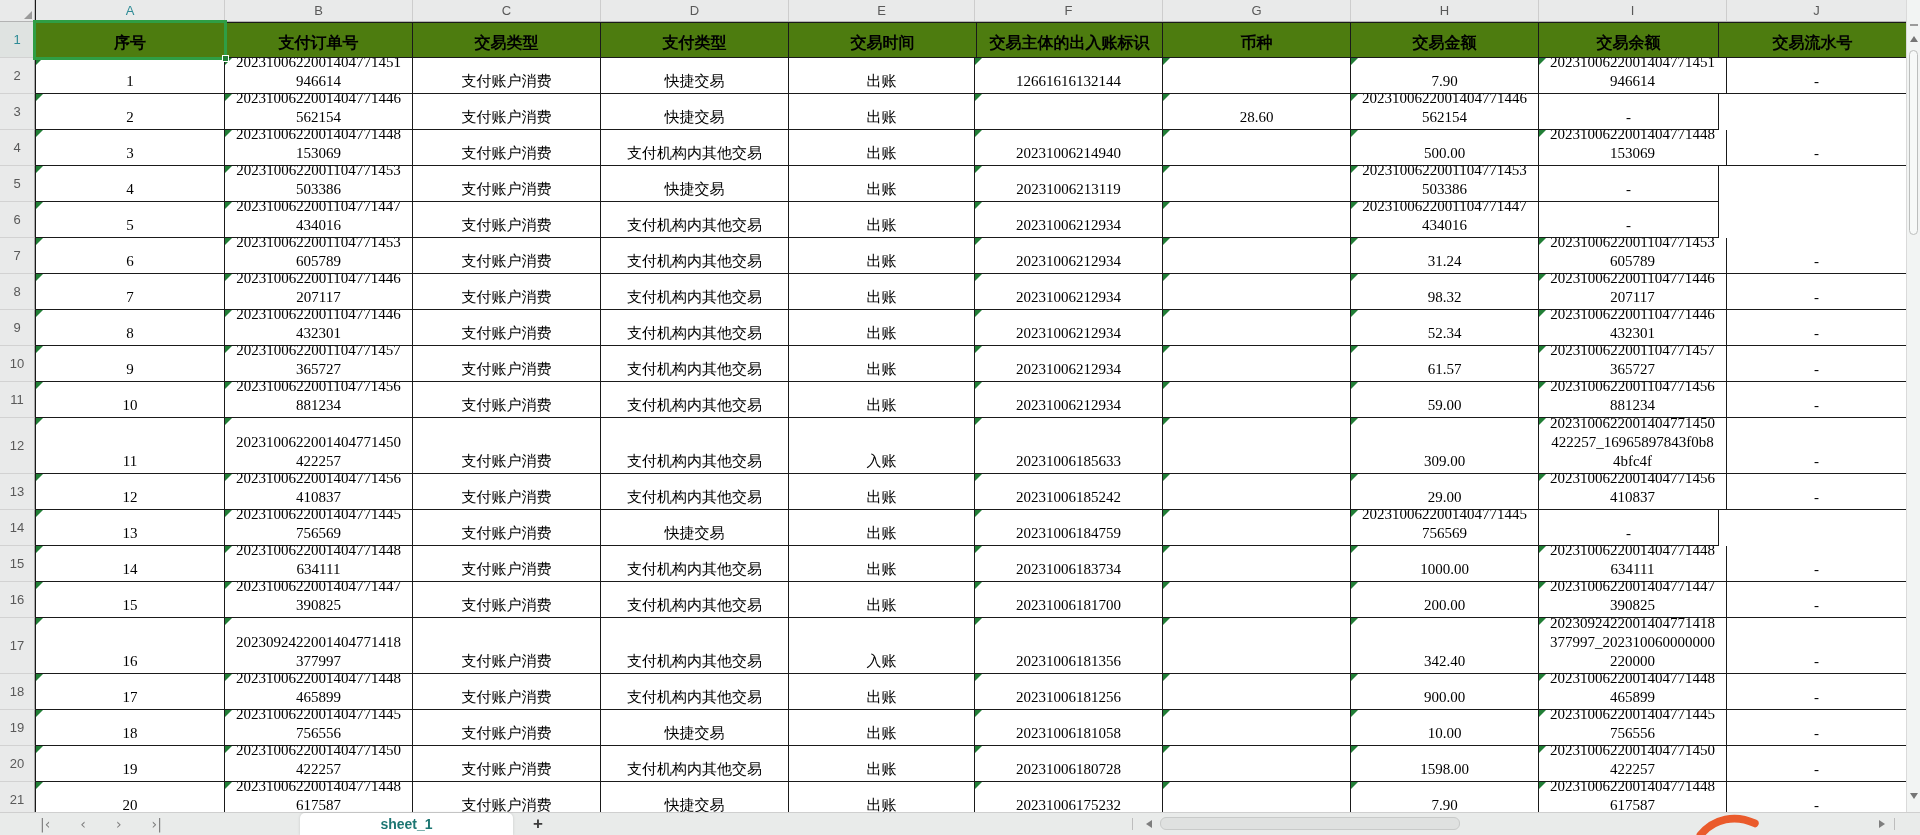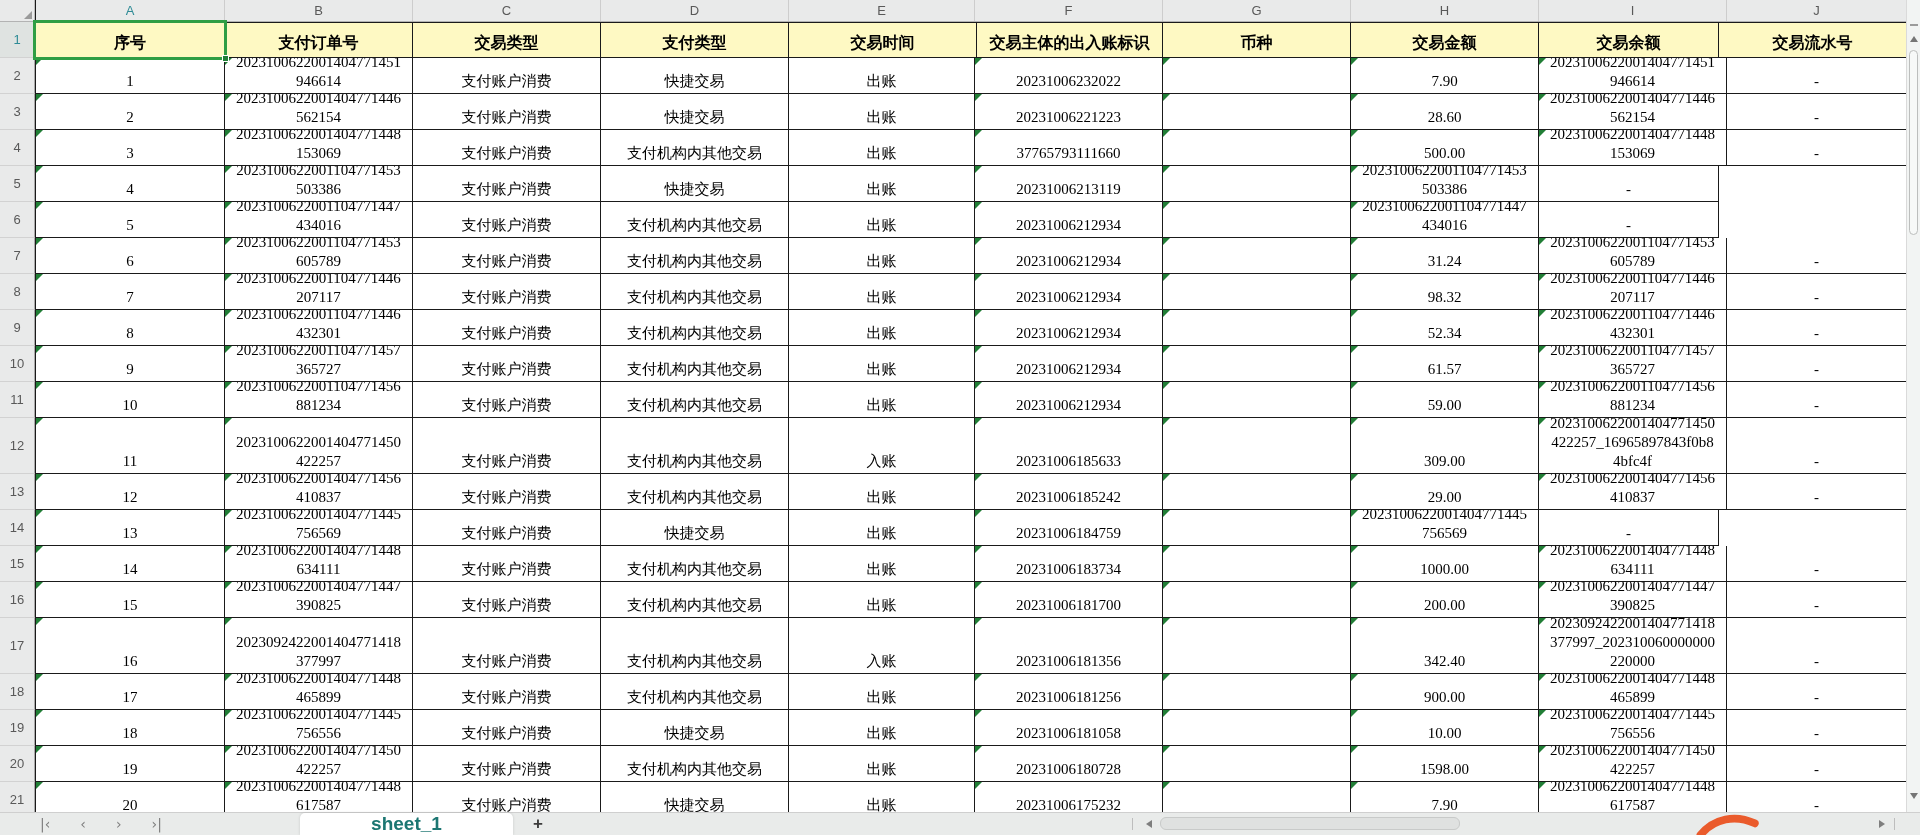--- a/index.html
+++ b/index.html
@@ -23,21 +23,21 @@
   .row.tall{height:56px}
   .gutter{width:35px;flex:none;display:flex;align-items:center;justify-content:center;
           font-size:13px;color:#595959;background:#e9eaea;
           border-right:1px solid #a9a9a9;border-bottom:1px solid #d2d2d2}
   .row.header .gutter{color:#2e8b96;background:#dfe3e1}
   .cell{flex:none;position:relative;display:flex;flex-direction:column;justify-content:flex-end;
         align-items:center;text-align:center;overflow:hidden;background:#fff;
         border-right:1px solid #1a1a1a;border-bottom:1px solid #1a1a1a;
         font-family:"Liberation Serif","DejaVu Serif",serif;font-size:15px;line-height:19px;
         color:#000;padding:0 2px 2px}
-  .row.header .cell{background:#fef9c3;font-family:"Liberation Sans",sans-serif;font-weight:bold;
+  .row.header .cell{background:#4d7c0f;font-family:"Liberation Sans",sans-serif;font-weight:bold;
         font-size:16px;border-top:1px solid #1a1a1a;padding-bottom:5px}
   .col-a{width:190px;border-left:1px solid #1a1a1a}
   .col-b{width:188px}.col-c{width:188px}.col-d{width:188px}.col-e{width:186px}
   .col-f{width:188px}.col-g{width:188px}.col-h{width:188px}.col-i{width:188px}
   .col-j{width:180px}
   .wrap{white-space:pre-line;word-break:break-all}
   .tri::before{content:"";position:absolute;top:0;left:0;
                border-top:7px solid #217e36;border-right:7px solid transparent}
 
   
@@ -60,21 +60,21 @@
             border-top:6px solid #757575}
 
   
   .bottombar{position:absolute;left:0;bottom:0;width:1920px;height:23px;background:#e9ebea;
              border-top:1px solid #cfcfcf}
   .navs{position:absolute;left:40px;top:0;height:22px;display:flex;gap:30px;align-items:center;
         color:#7e7e7e;font-size:14px;font-family:"DejaVu Sans",sans-serif}
   .navs span{cursor:default}
   .sheet-tab{position:absolute;left:300px;top:0;width:213px;height:22px;background:#fff;
              display:flex;align-items:center;justify-content:center;font-weight:bold;
-             font-size:19px;color:#1c7672;border-radius:5px 5px 0 0;
+             font-size:14px;color:#1c7672;border-radius:5px 5px 0 0;
              box-shadow:0 0 3px rgba(0,0,0,.15)}
   .addtab{position:absolute;left:533px;top:0;height:22px;display:flex;align-items:center;
           color:#3c3c3c;font-size:17px;font-weight:bold}
   .hdivider{position:absolute;top:5px;width:1px;height:12px;background:#bdbdbd}
   .harrow-left{position:absolute;left:1146px;top:7px;width:0;height:0;
                border-top:4px solid transparent;border-bottom:4px solid transparent;
                border-right:6px solid #7e7e7e}
   .hthumb{position:absolute;left:1160px;top:4px;width:300px;height:13px;background:#dfe1e0;
           border:1px solid #c8cac9;border-radius:6px}
   .harrow-right{position:absolute;left:1879px;top:7px;width:0;height:0;
@@ -116,51 +116,50 @@
         <div class="cell col-i">交易流水号</div>
       </div>
       <div class="row">
         <div class="gutter">2</div>
         <div class="cell col-a tri">1</div>
         <div class="cell col-b tri wrap">2023100622001404771451
 946614</div>
         <div class="cell col-c">支付账户消费</div>
         <div class="cell col-d">快捷交易</div>
         <div class="cell col-e">出账</div>
-        <div class="cell col-f tri">20231006232022</div>
+        <div class="cell col-f tri">12661616132144</div>
         <div class="cell col-g tri"></div>
         <div class="cell col-h tri">7.90</div>
         <div class="cell col-i tri wrap">2023100622001404771451
 946614</div>
         <div class="cell col-j">-</div>
       </div>
       <div class="row">
         <div class="gutter">3</div>
         <div class="cell col-a tri">2</div>
         <div class="cell col-b tri wrap">2023100622001404771446
 562154</div>
         <div class="cell col-c">支付账户消费</div>
         <div class="cell col-d">快捷交易</div>
         <div class="cell col-e">出账</div>
-        <div class="cell col-f tri">20231006221223</div>
         <div class="cell col-g tri"></div>
         <div class="cell col-h tri">28.60</div>
         <div class="cell col-i tri wrap">2023100622001404771446
 562154</div>
         <div class="cell col-j">-</div>
       </div>
       <div class="row">
         <div class="gutter">4</div>
         <div class="cell col-a tri">3</div>
         <div class="cell col-b tri wrap">2023100622001404771448
 153069</div>
         <div class="cell col-c">支付账户消费</div>
         <div class="cell col-d">支付机构内其他交易</div>
         <div class="cell col-e">出账</div>
-        <div class="cell col-f tri">37765793111660</div>
+        <div class="cell col-f tri">20231006214940</div>
         <div class="cell col-g tri"></div>
         <div class="cell col-h tri">500.00</div>
         <div class="cell col-i tri wrap">2023100622001404771448
 153069</div>
         <div class="cell col-j">-</div>
       </div>
       <div class="row">
         <div class="gutter">5</div>
         <div class="cell col-a tri">4</div>
         <div class="cell col-b tri wrap">2023100622001104771453

